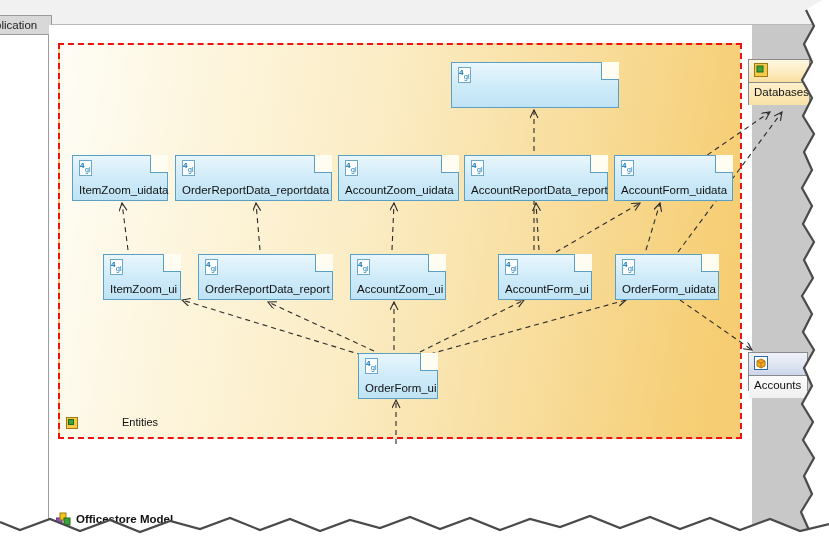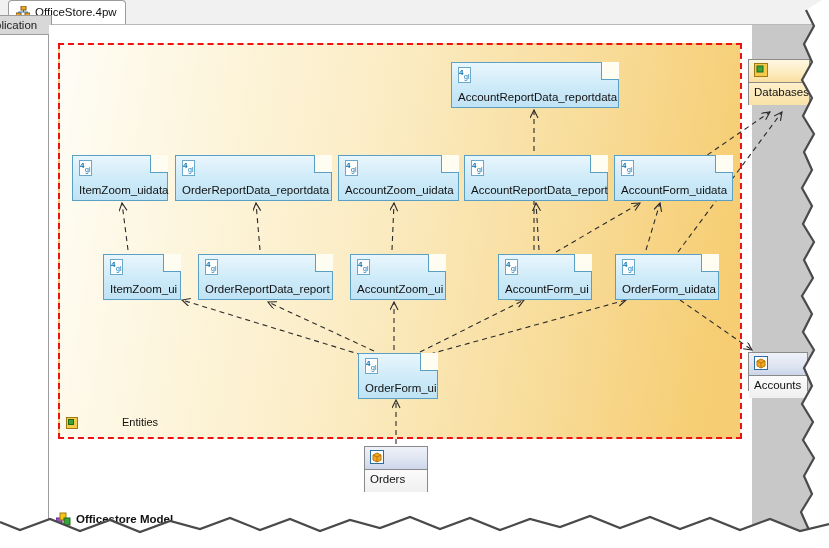--- a/index.html
+++ b/index.html
@@ -73,31 +73,20 @@
   
   .torn{position:absolute;left:0;top:0;width:829px;height:548px;pointer-events:none;}
 </style>
 </head>
 <body>
 
 <div id="root">
 
   <div class="chrome-top"></div>
 
-  <div class="tab-main">
-    <span class="tab-icon">
-      <svg width="14" height="13" viewBox="0 0 14 13">
-        <rect x="5" y="0" width="5" height="4" fill="#f0a92a" stroke="#8a5a10"></rect>
-        <rect x="0" y="7" width="5" height="4" fill="#f0a92a" stroke="#8a5a10"></rect>
-        <rect x="9" y="7" width="5" height="4" fill="#f0a92a" stroke="#8a5a10"></rect>
-        <path d="M7.5 4 V6 M2.5 7 V6 H11.5 V7" stroke="#2e6da4" fill="none" stroke-width="1"></path>
-      </svg>
-    </span>
-    <span class="tab-label">OfficeStore.4pw</span>
-  </div>
 
   <div class="tab-sub">
     <span class="tab-label">plication</span>
   </div>
 
   <div class="left-strip"></div>
   <div class="left-panel"></div>
   <div class="right-gray"></div>
 
   <div class="canvas"></div>
@@ -141,21 +130,20 @@
   <div class="node" style="left:451px;top:62px;width:166px;height:44px;">
     <div class="body">
       <div class="fold"></div>
       <span class="nicon">
         <svg width="15" height="16" viewBox="0 0 15 16">
             <rect x="0.5" y="0.5" width="12" height="15" fill="#ffffff" stroke="#6aa9cc"></rect>
             <text x="1" y="8" font-family="Liberation Sans, sans-serif" font-size="8" font-weight="bold" fill="#0c74b5">4</text>
             <text x="6" y="12" font-family="Liberation Sans, sans-serif" font-size="7" fill="#0c74b5">gl</text>
           </svg>
       </span>
-      <span class="label">AccountReportData_reportdata</span>
     </div>
   </div>
 
   <div class="node" style="left:72px;top:155px;width:94px;height:44px;">
     <div class="body">
       <div class="fold"></div>
       <span class="nicon">
         <svg width="15" height="16" viewBox="0 0 15 16">
             <rect x="0.5" y="0.5" width="12" height="15" fill="#ffffff" stroke="#6aa9cc"></rect>
             <text x="1" y="8" font-family="Liberation Sans, sans-serif" font-size="8" font-weight="bold" fill="#0c74b5">4</text>
@@ -328,34 +316,20 @@
             <path d="M3 5 L7 3 L11 5 L11 10 L7 12 L3 10 Z" fill="#f5a623" stroke="#b5760a"></path>
             <path d="M3 5 L7 7 L11 5 M7 7 L7 12" stroke="#b5760a" fill="none"></path>
           </svg>
       </span>
     </div>
     <div class="bot">
       <span class="t">Accounts</span>
     </div>
   </div>
 
-  <div class="dbnode" style="left:364px;top:446px;width:64px;height:46px;">
-    <div class="top">
-      <span class="i">
-        <svg width="14" height="14" viewBox="0 0 14 14">
-            <rect x="0.5" y="0.5" width="13" height="13" fill="#ffffff" stroke="#2b6ca3"></rect>
-            <path d="M3 5 L7 3 L11 5 L11 10 L7 12 L3 10 Z" fill="#f5a623" stroke="#b5760a"></path>
-            <path d="M3 5 L7 7 L11 5 M7 7 L7 12" stroke="#b5760a" fill="none"></path>
-          </svg>
-      </span>
-    </div>
-    <div class="bot">
-      <span class="t">Orders</span>
-    </div>
-  </div>
 
   <div class="pkg-label">
     <span class="ic">
       <svg width="12" height="12" viewBox="0 0 12 12">
           <rect x="0.5" y="0.5" width="11" height="11" fill="#f7c94a" stroke="#a07a10"></rect>
           <rect x="2.5" y="2.5" width="5" height="5" fill="#3aa33a" stroke="#1d6b1d"></rect>
         </svg>
     </span>
     <span class="tx">Entities</span>
   </div>

